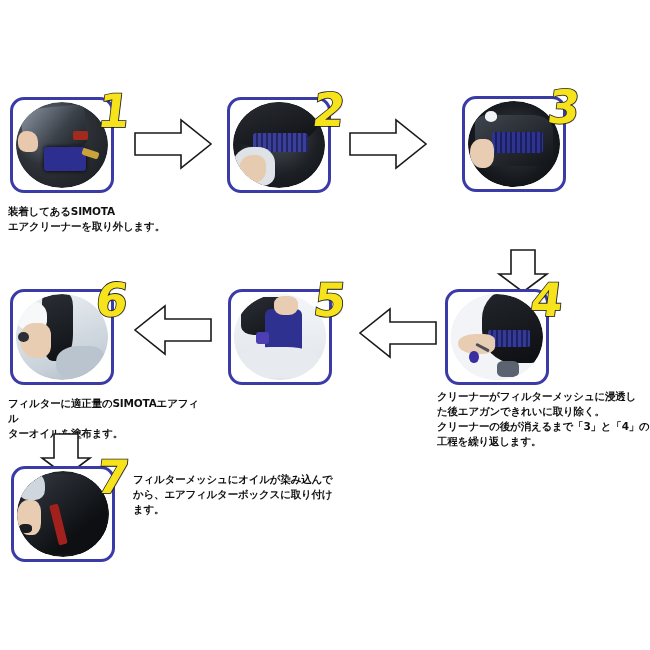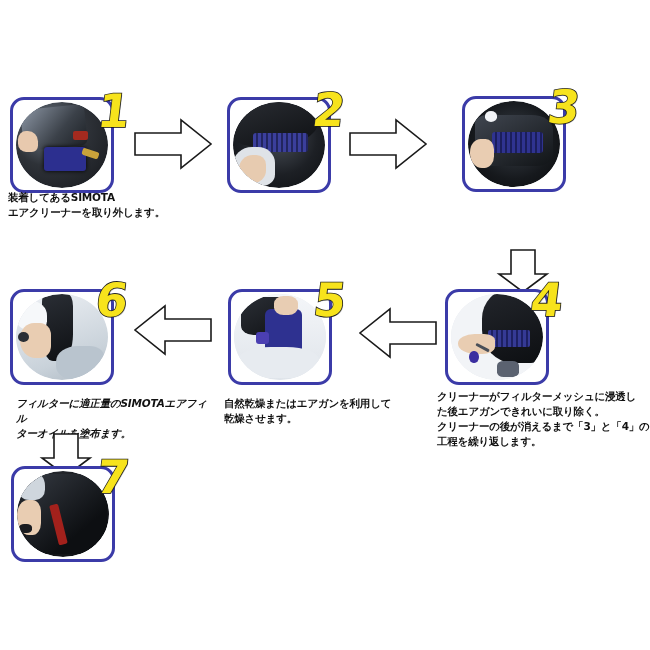--- a/index.html
+++ b/index.html
@@ -102,21 +102,21 @@
           <div class="blob" style="left:6%; top:6%; width:70%; height:48%; background:linear-gradient(135deg,#8b95a3,#3b4149 60%,#1d2126); transform:rotate(-6deg); border-radius:6px;"></div>
           <div class="blob" style="left:30%; top:52%; width:46%; height:28%; background:#2c2f8f; border-radius:3px; box-shadow:0 0 4px #000;"></div>
           <div class="blob" style="left:62%; top:34%; width:16%; height:10%; background:#a32a1f; border-radius:2px;"></div>
           <div class="blob" style="left:2%; top:34%; width:22%; height:24%; background:#e8c9ae; border-radius:40% 50% 30% 40%;"></div>
           <div class="blob" style="left:72%; top:56%; width:18%; height:8%; background:#c9a23a; border-radius:2px; transform:rotate(18deg);"></div>
         </div>
       </div>
     </div>
     <div class="num" style="left:88px; top:-9px;">1</div>
   </div>
-  <div class="caption" style="left:8px; top:190px; width:200px;">装着してあるSIMOTA
+  <div class="caption" style="left:8px; top:204px; width:200px;">装着してあるSIMOTA
 エアクリーナーを取り外します。</div>
 
   <div class="arrow" style="left:133px; top:116px;">
     <svg width="80" height="56" viewBox="0 0 80 56">
       <polygon points="2,17 48,17 48,4 78,28 48,52 48,39 2,39" fill="#ffffff" stroke="#1a1a1a" stroke-width="1.6" stroke-linejoin="miter"></polygon>
     </svg>
   </div>
 
   <div class="step" style="left:227px; top:97px;">
     <div class="photo-frame">
@@ -195,22 +195,20 @@
           <div class="blob" style="left:8%; top:4%; width:54%; height:44%; background:linear-gradient(150deg,#2b2f36,#101215); border-radius:30% 20% 40% 25%;"></div>
           <div class="blob" style="left:34%; top:18%; width:40%; height:52%; background:#2e3190; border-radius:6px;"></div>
           <div class="blob" style="left:44%; top:2%; width:26%; height:22%; background:#e8cdb3; border-radius:40%;"></div>
           <div class="blob" style="left:24%; top:44%; width:14%; height:14%; background:#4b3fb2; border-radius:3px;"></div>
           <div class="blob" style="left:4%; top:62%; width:88%; height:36%; background:#e7ebf0; border-radius:40% 40% 20% 20%;"></div>
         </div>
       </div>
     </div>
     <div class="num" style="left:86px; top:-12px;">5</div>
   </div>
-  <div class="caption" style="left:224px; top:396px; width:215px;">自然乾燥またはエアガンを利用して
-乾燥させます。</div>
 
   <div class="arrow" style="left:133px; top:302px;">
     <svg width="80" height="56" viewBox="0 0 80 56">
       <polygon points="78,17 32,17 32,4 2,28 32,52 32,39 78,39" fill="#ffffff" stroke="#1a1a1a" stroke-width="1.6" stroke-linejoin="miter"></polygon>
     </svg>
   </div>
 
   <div class="step" style="left:10px; top:289px;">
     <div class="photo-frame">
       <div class="photo-inner">
@@ -219,21 +217,21 @@
           <div class="blob" style="left:28%; top:0%; width:34%; height:78%; background:linear-gradient(160deg,#2a2e35,#0e1013); border-radius:12% 18% 40% 35%;"></div>
           <div class="blob" style="left:0%; top:8%; width:34%; height:34%; background:#f6f8fa; border-radius:40% 50% 30% 40%;"></div>
           <div class="blob" style="left:4%; top:34%; width:34%; height:40%; background:#e9cdb2; border-radius:45% 35% 35% 50%;"></div>
           <div class="blob" style="left:2%; top:44%; width:12%; height:12%; background:#2a2e35; border-radius:50%;"></div>
           <div class="blob" style="left:44%; top:60%; width:52%; height:40%; background:#b9c4ce; border-radius:45% 30% 35% 40%;"></div>
         </div>
       </div>
     </div>
     <div class="num" style="left:86px; top:-12px;">6</div>
   </div>
-  <div class="caption" style="left:16px; top:396px; width:200px;font-style:italic;">フィルターに適正量のSIMOTAエアフィル
+  <div class="caption" style="left:8px; top:396px; width:200px;">フィルターに適正量のSIMOTAエアフィル
 ターオイルを塗布ます。</div>
 
   <div class="arrow" style="left:38px; top:432px;">
     <svg width="56" height="46" viewBox="0 0 56 46">
       <polygon points="16,2 40,2 40,26 52,26 28,44 4,26 16,26" fill="#ffffff" stroke="#1a1a1a" stroke-width="1.6" stroke-linejoin="miter"></polygon>
     </svg>
   </div>
 
   <div class="step" style="left:11px; top:466px;">
     <div class="photo-frame">
@@ -243,14 +241,17 @@
           <div class="blob" style="left:10%; top:4%; width:88%; height:92%; background:linear-gradient(140deg,#343941,#0d0f12 70%); border-radius:18% 12% 20% 24%;"></div>
           <div class="blob" style="left:40%; top:38%; width:10%; height:48%; background:#a3211c; border-radius:2px; transform:rotate(-14deg);"></div>
           <div class="blob" style="left:0%; top:0%; width:30%; height:34%; background:#cfd6dd; border-radius:40% 50% 35% 45%;"></div>
           <div class="blob" style="left:0%; top:34%; width:26%; height:40%; background:#e9cdb2; border-radius:45% 35% 35% 50%;"></div>
           <div class="blob" style="left:2%; top:62%; width:14%; height:10%; background:#1a1c20; border-radius:40%;"></div>
         </div>
       </div>
     </div>
     <div class="num" style="left:86px; top:-12px;">7</div>
   </div>
+  <div class="caption" style="left:133px; top:472px; width:280px;">フィルターメッシュにオイルが染み込んで
+から、エアフィルターボックスに取り付け
+ます。</div>
 
 </div>
 
 </body></html>

